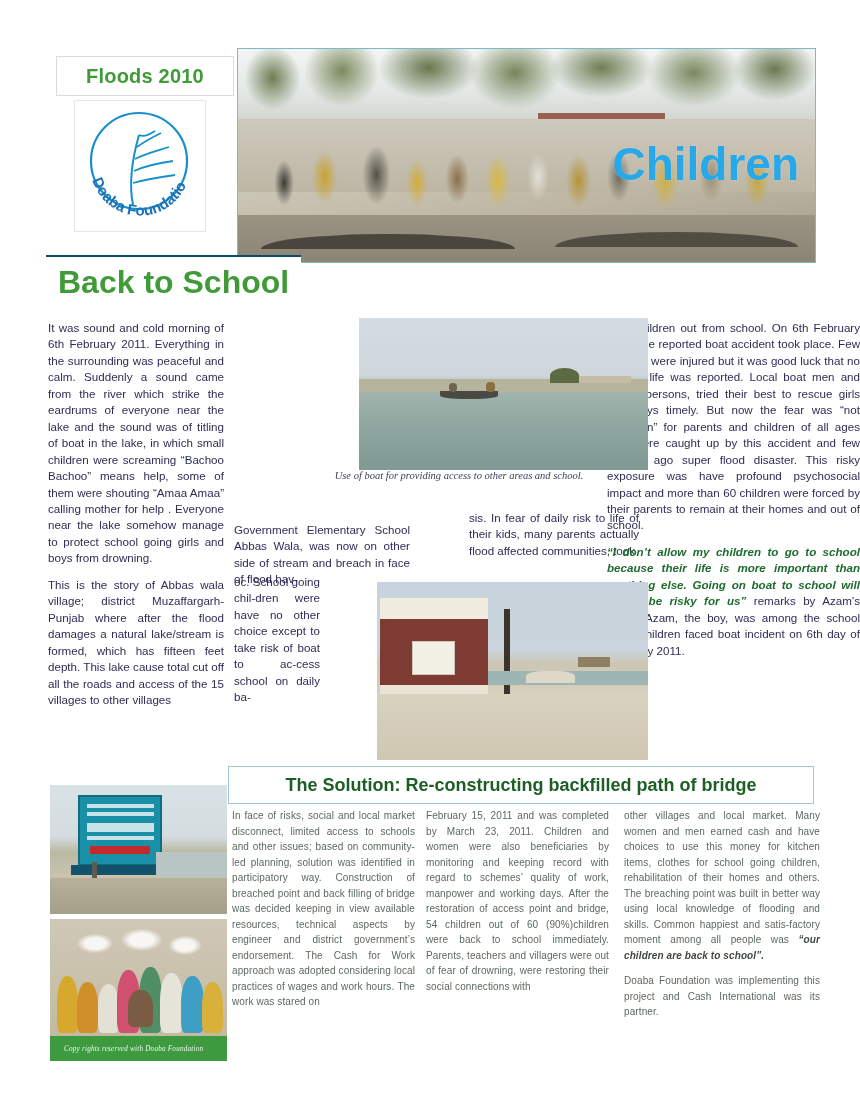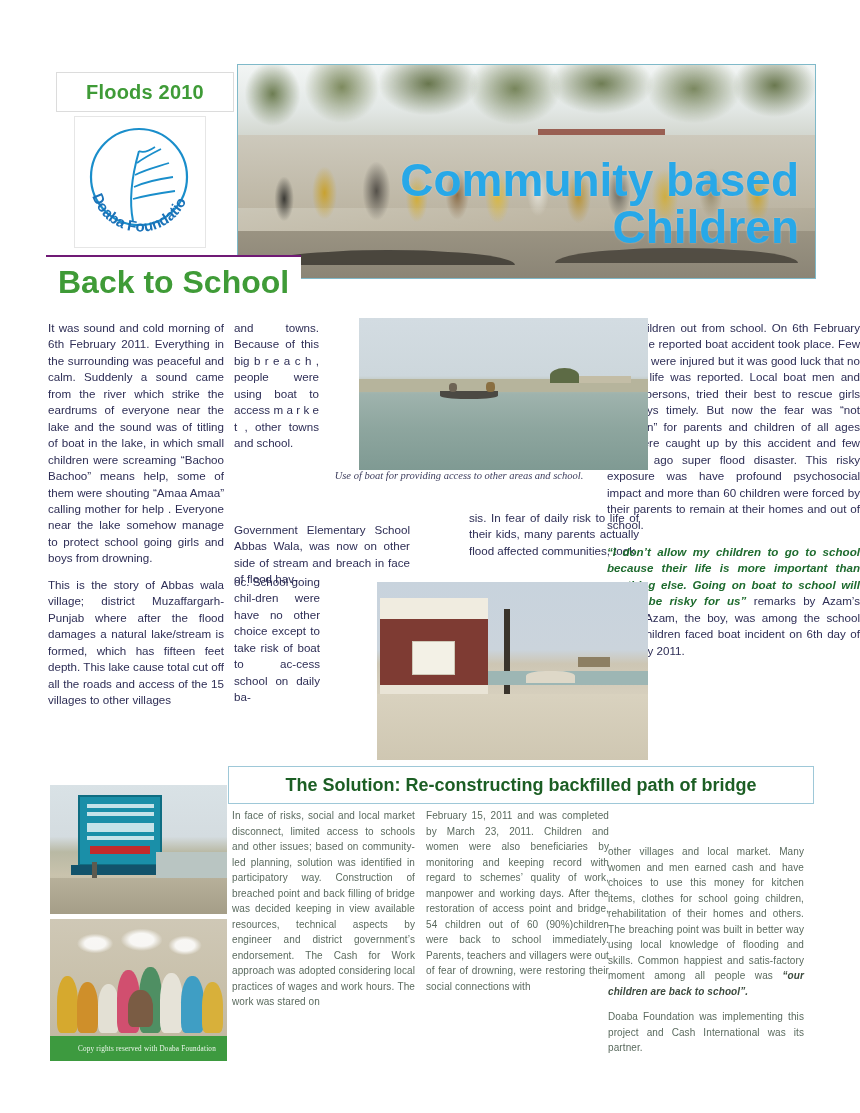--- a/index.html
+++ b/index.html
@@ -6,21 +6,21 @@
   body{
     width:860px;height:1113px;
     background:#ffffff;
     font-family:"Liberation Sans", sans-serif;
     color:#2b2b4f;
     overflow:hidden;
     position:relative;
   }
 
   
-  .masthead{position:absolute;left:0;top:16px;width:860px;height:262px;border-radius:27px;}
+  .masthead{position:absolute;left:0;top:0;width:860px;height:262px;border-radius:27px;}
 
   .floods-box{
     position:absolute;left:56px;top:56px;width:176px;height:38px;
     border:1px solid #dcdcdc;background:#fff;
     display:flex;align-items:center;justify-content:center;
   }
   .floods-box span{
     color:#3f9b37;font-size:20px;font-weight:bold;letter-spacing:.2px;
     font-family:"Liberation Sans", sans-serif;
   }
@@ -80,21 +80,21 @@
     color:#28a8e8;
     font-size:46px;font-weight:bold;
     text-shadow:0 0 2px rgba(255,255,255,.35);
     font-family:"Liberation Sans", sans-serif;
   }
   .hero-title .l2{display:block;}
 
   
   .back-head{
     position:absolute;left:46px;top:255px;width:255px;height:50px;
-    border-top:2px solid #701a75;background:#fff;
+    border-top:2px solid #0c4a6e;background:#fff;
     display:flex;align-items:center;
   }
   .back-head span{
     color:#3f9b37;font-size:32px;font-weight:bold;padding-left:12px;
   }
 
   
   .article{position:absolute;left:48px;top:320px;width:764px;height:448px;}
 
   .col{position:absolute;top:0;font-size:11.6px;line-height:1.42;
@@ -168,21 +168,21 @@
   }
   .sol-head span{color:#1c5e24;font-size:18px;font-weight:bold;}
 
   .sol-body{position:absolute;left:232px;top:808px;width:580px;height:268px;}
   .scol{position:absolute;top:0;width:183px;font-size:10px;line-height:1.55;
         text-align:justify;color:#5a6a5e;
         font-family:"Liberation Sans", sans-serif;letter-spacing:.1px;}
   .scol p{margin:0 0 10px 0;}
   .s1{left:0;}
   .s2{left:194px;}
-  .s3{left:376px;width:196px;margin-top:36px;}
+  .s3{left:392px;width:196px;}
   .sq{font-style:italic;font-weight:bold;color:#3c4a3e;}
 
   
   .ph-sign{
     position:absolute;left:50px;top:785px;width:177px;height:129px;
     background:linear-gradient(180deg,#d9e2e6 0%,#d4dce0 40%,#b9b9a4 52%,
                #c9c3ad 70%,#b3ae97 100%);
     overflow:hidden;
   }
   .ph-sign .board{position:absolute;left:16%;top:8%;width:45%;height:52%;
@@ -209,21 +209,21 @@
     background:
       radial-gradient(ellipse 26px 14px at 22% 50%,rgba(255,255,255,.85) 0 40%,rgba(255,255,255,0) 70%),
       radial-gradient(ellipse 30px 16px at 52% 40%,rgba(255,255,255,.85) 0 40%,rgba(255,255,255,0) 70%),
       radial-gradient(ellipse 24px 14px at 80% 55%,rgba(255,255,255,.85) 0 40%,rgba(255,255,255,0) 70%);}
   .ph-kids .k{position:absolute;bottom:20%;border-radius:46% 46% 18% 18%;}
   .ph-kids .cap{
     position:absolute;left:0;bottom:0;width:100%;height:25px;background:#3d9a3f;
     display:flex;align-items:center;
   }
   .ph-kids .cap span{
-    color:#eef7ee;font-size:7.2px;padding-left:28px;
+    color:#eef7ee;font-size:7.2px;font-style:italic;padding-left:14px;
     font-family:"Liberation Serif", serif;letter-spacing:.2px;
   }
 </style>
 </head>
 <body>
 
 <div class="masthead">
 
   <div class="floods-box">
     <span>Floods 2010</span>
@@ -250,40 +250,36 @@
   <div class="hero">
     <div class="sky"></div>
     <div class="trees"></div>
     <div class="wall"></div>
     <div class="ground"></div>
     <div class="crowd"></div>
     <div class="water"></div>
     <div class="boat1"></div>
     <div class="boat2"></div>
     <div class="hero-title">
-      <span>Community based</span>
       <span class="l2">Children</span>
     </div>
   </div>
 </div>
 
 <div class="back-head">
   <span>Back to School</span>
 </div>
 
 <div class="article">
 
   <div class="col c1">
     <p>It was sound and cold morning of 6th February  2011. Everything in the surrounding was peaceful and calm. Suddenly a sound came from the river which strike the eardrums of everyone near the lake and the sound was of titling of boat in the lake, in which small children were screaming “Bachoo Bachoo” means help, some of them were shouting “Amaa Amaa” calling mother for help . Everyone near the lake somehow manage to protect school going girls and boys from drowning.</p>
     <p>This is the story of Abbas wala village; district Muzaffargarh-Punjab where after the flood damages a natural lake/stream is formed, which has fifteen feet depth. This lake cause total cut off all the roads and access of the 15 villages to other villages</p>
   </div>
 
-  <div class="col c2" style="height:150px;overflow:hidden;">
-    <p>and towns. Because of this big b r e a c h , people were using boat to access m a r k e t , other towns and school.</p>
-  </div>
 
   <div class="col c2b" style="top:186px;">
     <p>Government Elementary School Abbas Wala, was now on other side of stream and breach in face of flood hav-</p>
   </div>
 
   <div class="col c2c" style="top:254px;">
     <p>oc. School going chil-dren were have no other choice except to take risk of boat to ac-cess school on daily ba-</p>
   </div>
 
   <div class="col c3" style="top:190px;">

